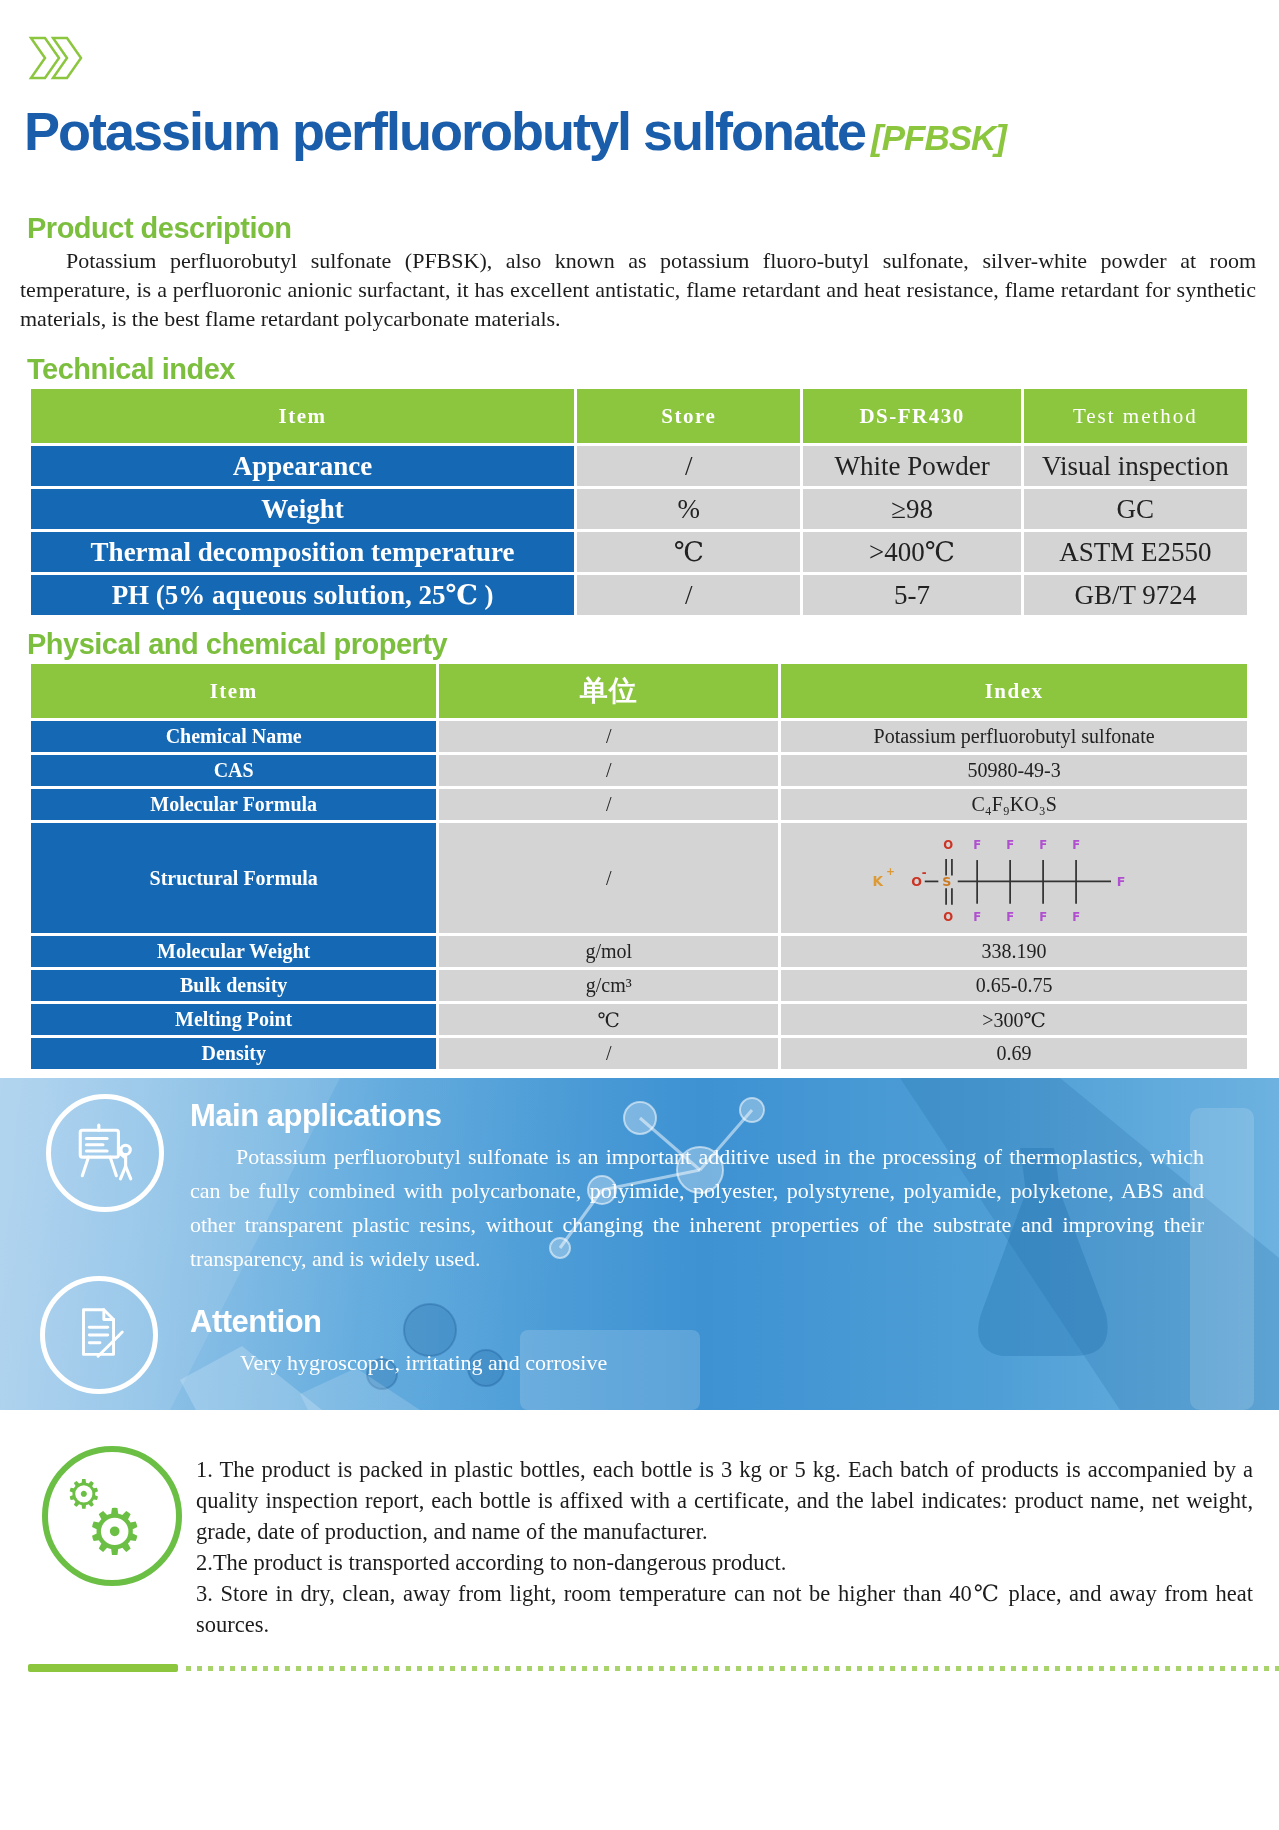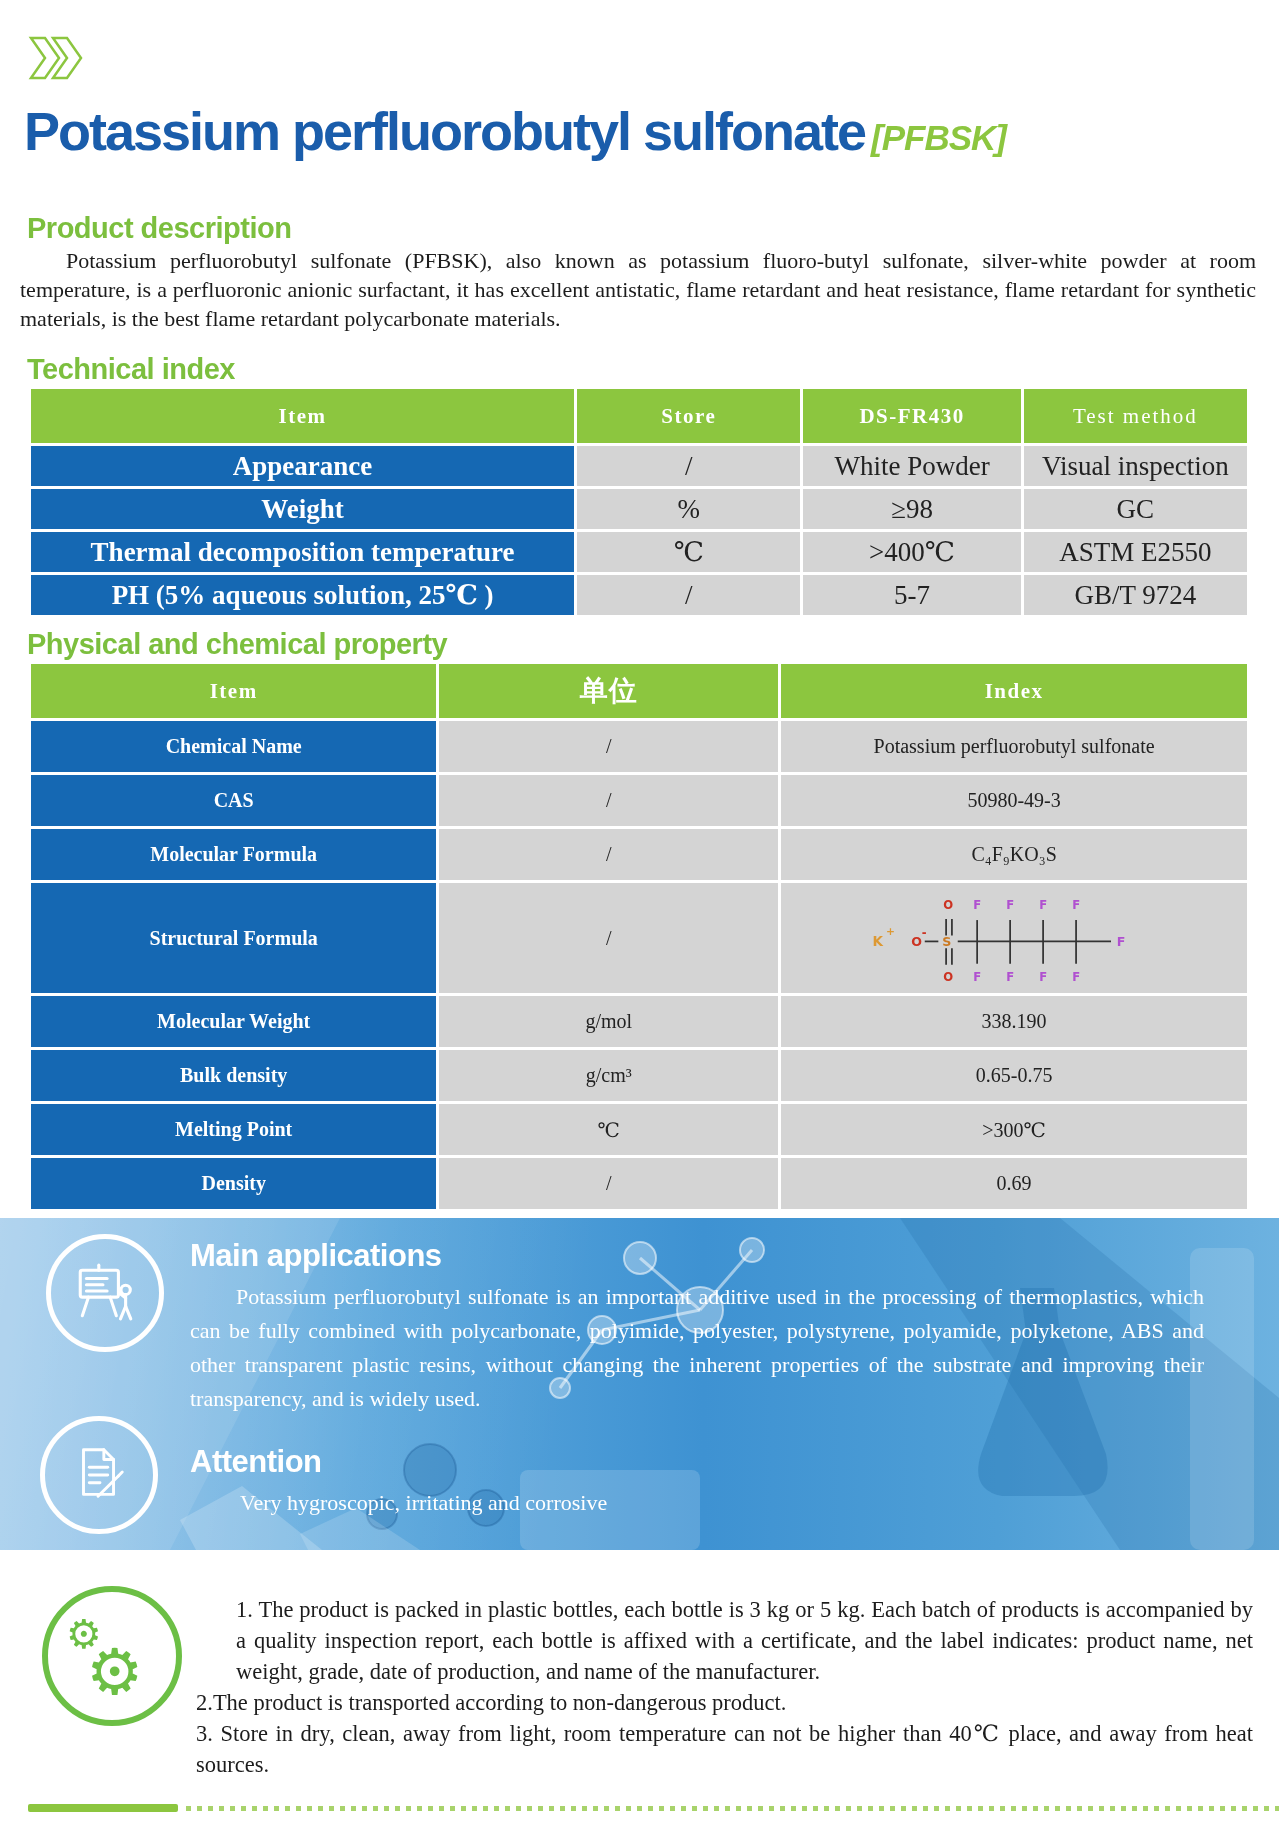--- a/index.html
+++ b/index.html
@@ -51,21 +51,21 @@
     font-weight:700;font-size:21px;letter-spacing:1.5px;text-align:center;
     font-family:"Liberation Serif","DejaVu Serif",serif;
   }
   th.light{font-weight:400;letter-spacing:2px;}
   th.cn{font-family:"Liberation Sans","DejaVu Sans",sans-serif;font-size:28px;letter-spacing:1px;}
   td{
     background:var(--cell-gray);text-align:center;vertical-align:middle;
     font-size:27px;color:#222;height:40px;
   }
   td.item{background:var(--row-blue);color:#fff;font-weight:700;}
-  table.phys td{height:51px;font-size:20px;}
+  table.phys td{height:31px;font-size:20px;}
   table.phys td.structural-cell{height:110px;}
   .sf-wrap{display:flex;justify-content:center;align-items:center;}
 
   
   .hero{
     position:relative;margin-top:6px;width:1279px;height:332px;overflow:hidden;
     background:
       linear-gradient(100deg, rgba(255,255,255,0.30) 0%, rgba(255,255,255,0.05) 30%, rgba(255,255,255,0) 45%),
       linear-gradient(90deg,#85bce6 0%, #5ea9dd 28%, #3e92d2 55%, #4f9fd6 78%, #6db2e0 100%);
   }
@@ -100,21 +100,21 @@
   .gear-big{font-size:64px;left:38px;top:48px;}
   .gear-small{font-size:40px;left:18px;top:22px;}
   .pkg-text-col{flex:1;padding-right:26px;}
   .pkg-text-col h2{
     font-family:"Liberation Sans","DejaVu Sans",sans-serif;
     font-weight:700;font-size:31px;letter-spacing:-0.5px;color:var(--heading-green);
   }
   .pkg-text-col p{
     font-size:22.5px;line-height:31px;color:#1c1c1c;text-align:justify;
   }
-  .pkg-text-col p:first-of-type{margin-top:12px;margin-left:40px;}
+  .pkg-text-col p:first-of-type{margin-top:12px;}
 
   
   .footer-line{display:flex;align-items:center;margin:24px 0 0 28px;width:1251px;}
   .footer-solid{width:150px;height:8px;background:var(--table-header-green);border-radius:2px;flex:0 0 150px;}
   .footer-dashes{
     flex:1;height:5px;margin-left:8px;
     background:repeating-linear-gradient(90deg,#a8d36b 0 5px,transparent 5px 11px);
   }
 </style>
 </head>

